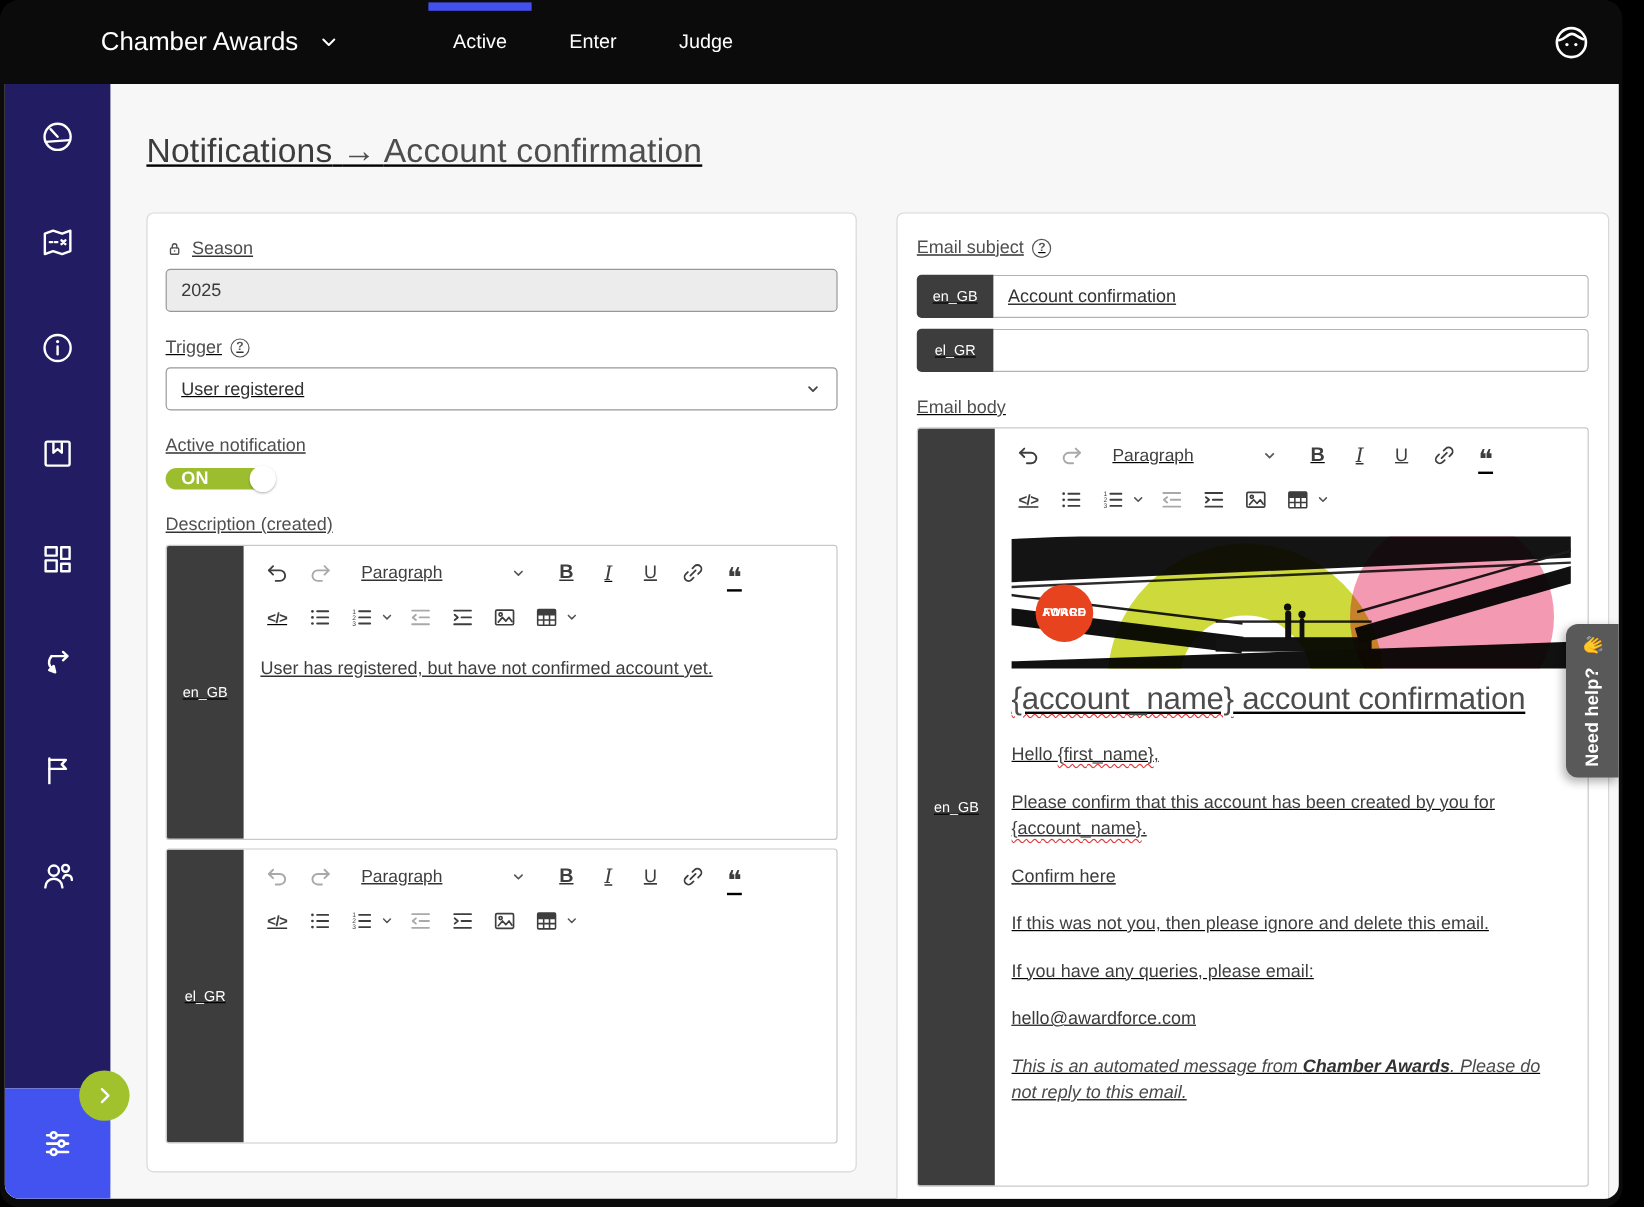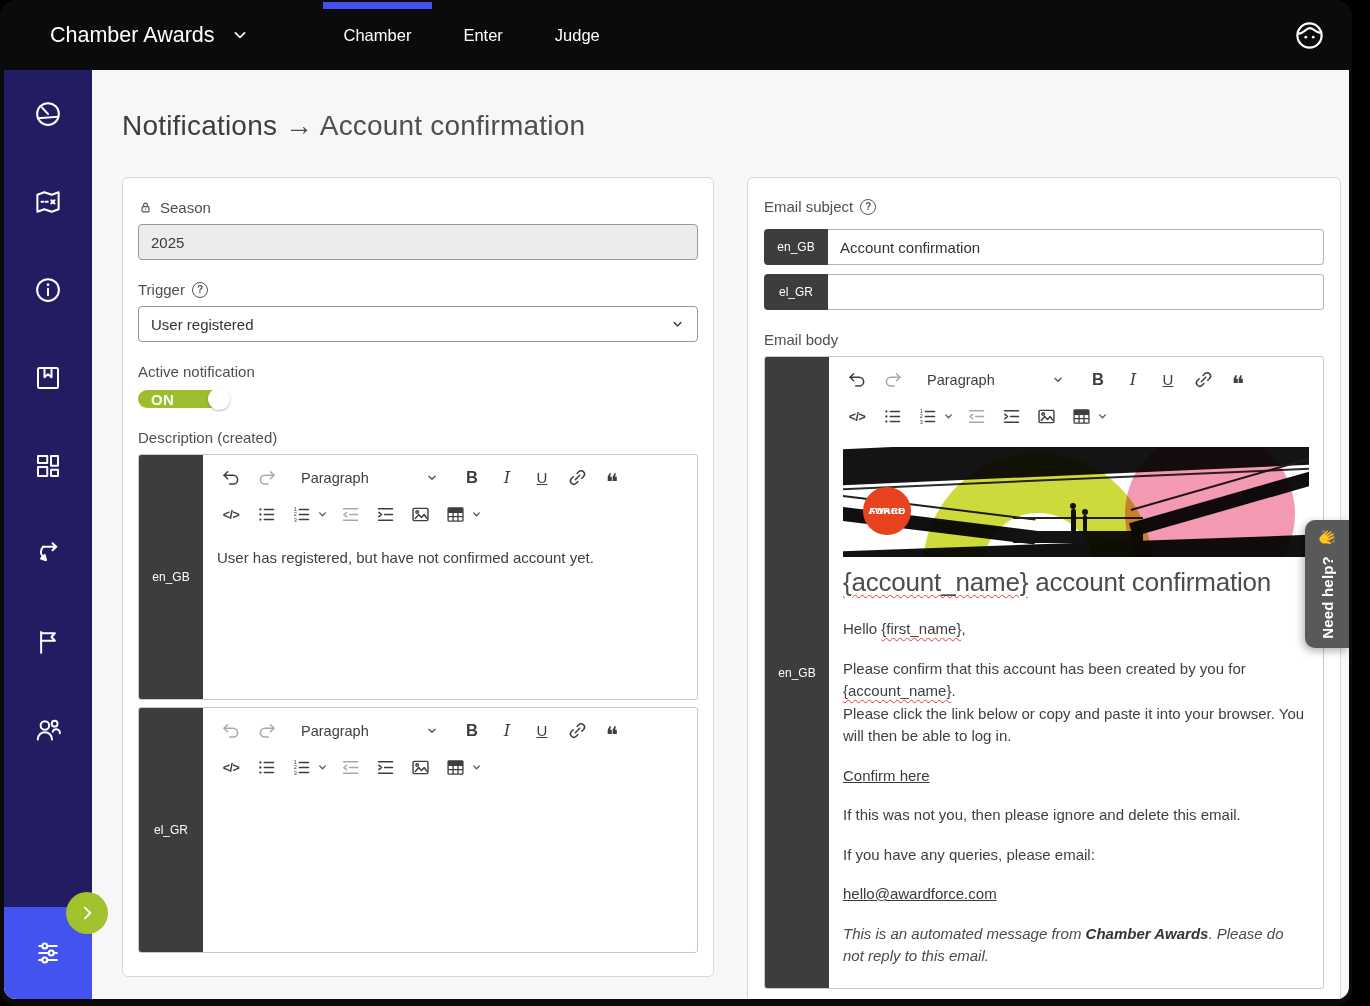--- a/index.html
+++ b/index.html
@@ -1,20 +1,20 @@
 <!DOCTYPE html>
 <html><head>
 <meta charset="utf-8">
 <style>
   html,body{margin:0;padding:0;background:#000;}
   body{width:1370px;height:1006px;font-family:"Liberation Sans",sans-serif;-webkit-font-smoothing:antialiased;}
   *{box-sizing:border-box;}
   button{font-family:inherit;}
 
-  .app{position:relative;width:1352px;height:1006px;background:#0b0b0b;border-radius:16px;overflow:hidden;}
+  .app{position:relative;width:1352px;height:1006px;background:#0b0b0b;border-radius:16px;overflow:hidden;padding-left:34px;}
 
   
   .topbar{height:70px;display:flex;align-items:stretch;padding-left:44px;position:relative;background:#0b0b0b;}
   .brand{display:flex;align-items:center;gap:15px;color:#fff;font-size:21.5px;margin-right:62px;cursor:pointer;background:none;border:none;}
   .brand svg{width:20px;height:20px;color:#fff;}
   .topnav{display:flex;}
   .nav-item{position:relative;display:flex;align-items:center;padding:0 26px;color:#fff;font-size:16.5px;text-decoration:none;}
   .nav-item .indicator{display:none;}
   .nav-item.active .indicator{display:block;position:absolute;top:2px;left:5px;right:5px;height:7px;background:#4450ee;}
   .avatar{margin-left:auto;margin-right:20px;display:flex;align-items:center;background:none;border:none;cursor:pointer;}
@@ -27,21 +27,21 @@
   .sidebar{width:88px;flex-shrink:0;display:flex;flex-direction:column;background:transparent;}
   .side-rail{flex:1;background:#221d63;display:flex;flex-direction:column;}
   .side-btn{width:88px;height:88px;display:flex;align-items:center;justify-content:center;background:none;border:none;color:#fff;cursor:pointer;padding:0;}
   .side-btn svg{width:30px;height:30px;}
   .side-settings{width:88px;height:92px;background:#4353f0;border:none;border-radius:0 0 0 12px;display:flex;align-items:center;justify-content:center;cursor:pointer;}
   .side-settings svg{width:30px;height:30px;color:#fff;}
   .expand-btn{position:absolute;left:62px;top:822px;width:42px;height:42px;border-radius:50%;background:#a2c22d;border:none;display:flex;align-items:center;justify-content:center;cursor:pointer;z-index:6;}
   .expand-btn svg{width:20px;height:20px;color:#fff;}
 
   
-  .content{flex:1;padding:36px 0 0 30px;position:relative;overflow:hidden;}
+  .content{flex:1;padding:36px 0 0 30px;position:relative;overflow:hidden;text-decoration:underline;}
   .page-title{margin:0 0 31px;font-size:28px;font-weight:300;color:#3d3d3d;line-height:40px;letter-spacing:.2px;}
   .page-title .arrow,.page-title .sub{color:#4e4e4e;}
   .cols{display:flex;gap:33px;align-items:flex-start;}
   .card{background:#fff;border:1px solid #d8d8d8;border-radius:6px;}
   .card-left{width:592px;height:800px;padding:15px;}
   .card-right{width:594px;height:836px;padding:14px 16px;overflow:hidden;}
 
   .field-label{display:flex;align-items:center;gap:7px;font-size:15px;color:#4f4f4f;margin:6px 0 8px;}
   .field-label svg{width:15px;height:15px;color:#4f4f4f;}
   .help-circle{width:16px;height:16px;border:1.4px solid #555;border-radius:50%;display:inline-flex;align-items:center;justify-content:center;font-size:10px;font-weight:700;color:#555;flex-shrink:0;}
@@ -283,21 +283,21 @@
   <header class="topbar">
     <button class="brand">
       <span>Chamber Awards</span>
       <svg>
           <use href="#sym-chev-down"></use>
         </svg>
     </button>
     <nav class="topnav">
       <a class="nav-item active">
           <span class="indicator"></span>
-          <span>Chamber</span>
+          <span>Active</span>
         </a>
       <a class="nav-item">
           <span>Enter</span>
         </a>
       <a class="nav-item">
           <span>Judge</span>
         </a>
     </nav>
     <button class="avatar">
       <svg>
@@ -684,21 +684,21 @@
                   <div class="bn-logo">
                     <span>AWARD</span>
                     <span>FORCE</span>
                   </div>
                 </div>
 
                 <h3 class="email-title"><span class="wavy">{account_name}</span><span> account confirmation</span></h3>
 
                 <p class="email-p"><span>Hello </span><span class="wavy">{first_name}</span><span>,</span></p>
 
-                <p class="email-p"><span>Please confirm that this account has been created by you for </span><span class="wavy">{account_name}</span><span>.</span><br><span>Please click the link below or copy and paste it into your browser. You will then be able to log in.</span></p>
+                <p class="email-p"><span>Please confirm that this account has been created by you for </span><span class="wavy">{account_name}</span><span>.</span><br></p>
 
                 <p class="email-p"><a class="email-link">Confirm here</a></p>
 
                 <p class="email-p">If this was not you, then please ignore and delete this email.</p>
 
                 <p class="email-p">If you have any queries, please email:</p>
 
                 <p class="email-p"><a class="email-link">hello@awardforce.com</a></p>
 
                 <p class="email-p email-footer"><span>This is an automated message from </span><span class="bold-brand">Chamber Awards</span><span>. Please do</span><br><span>not reply to this email.</span></p>

